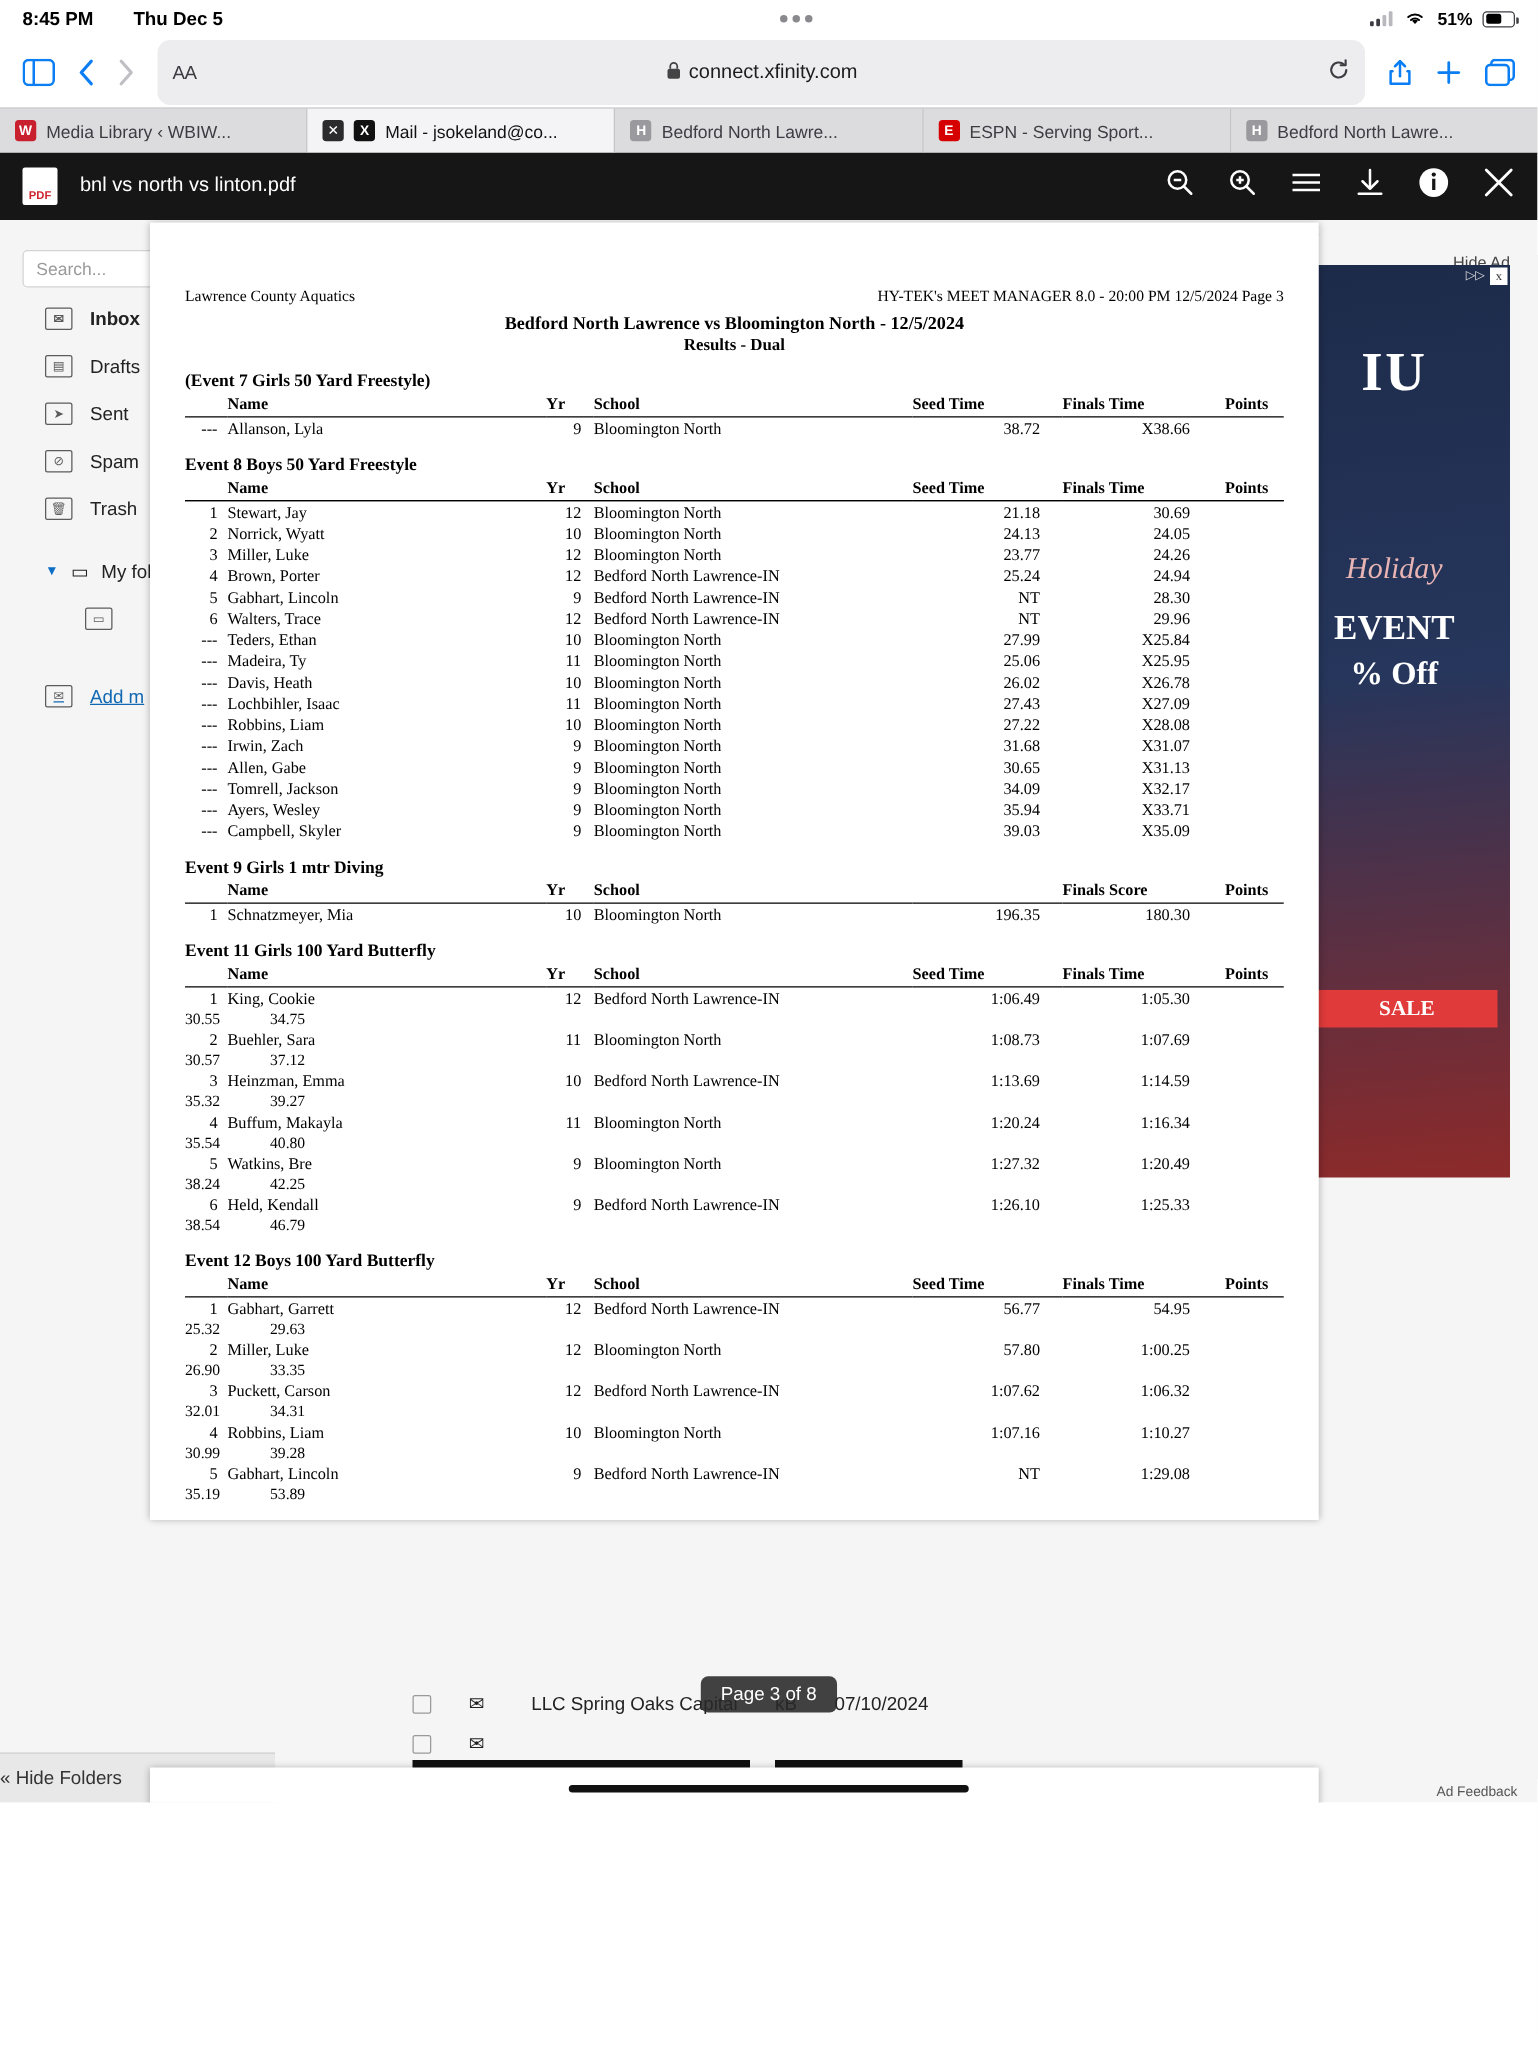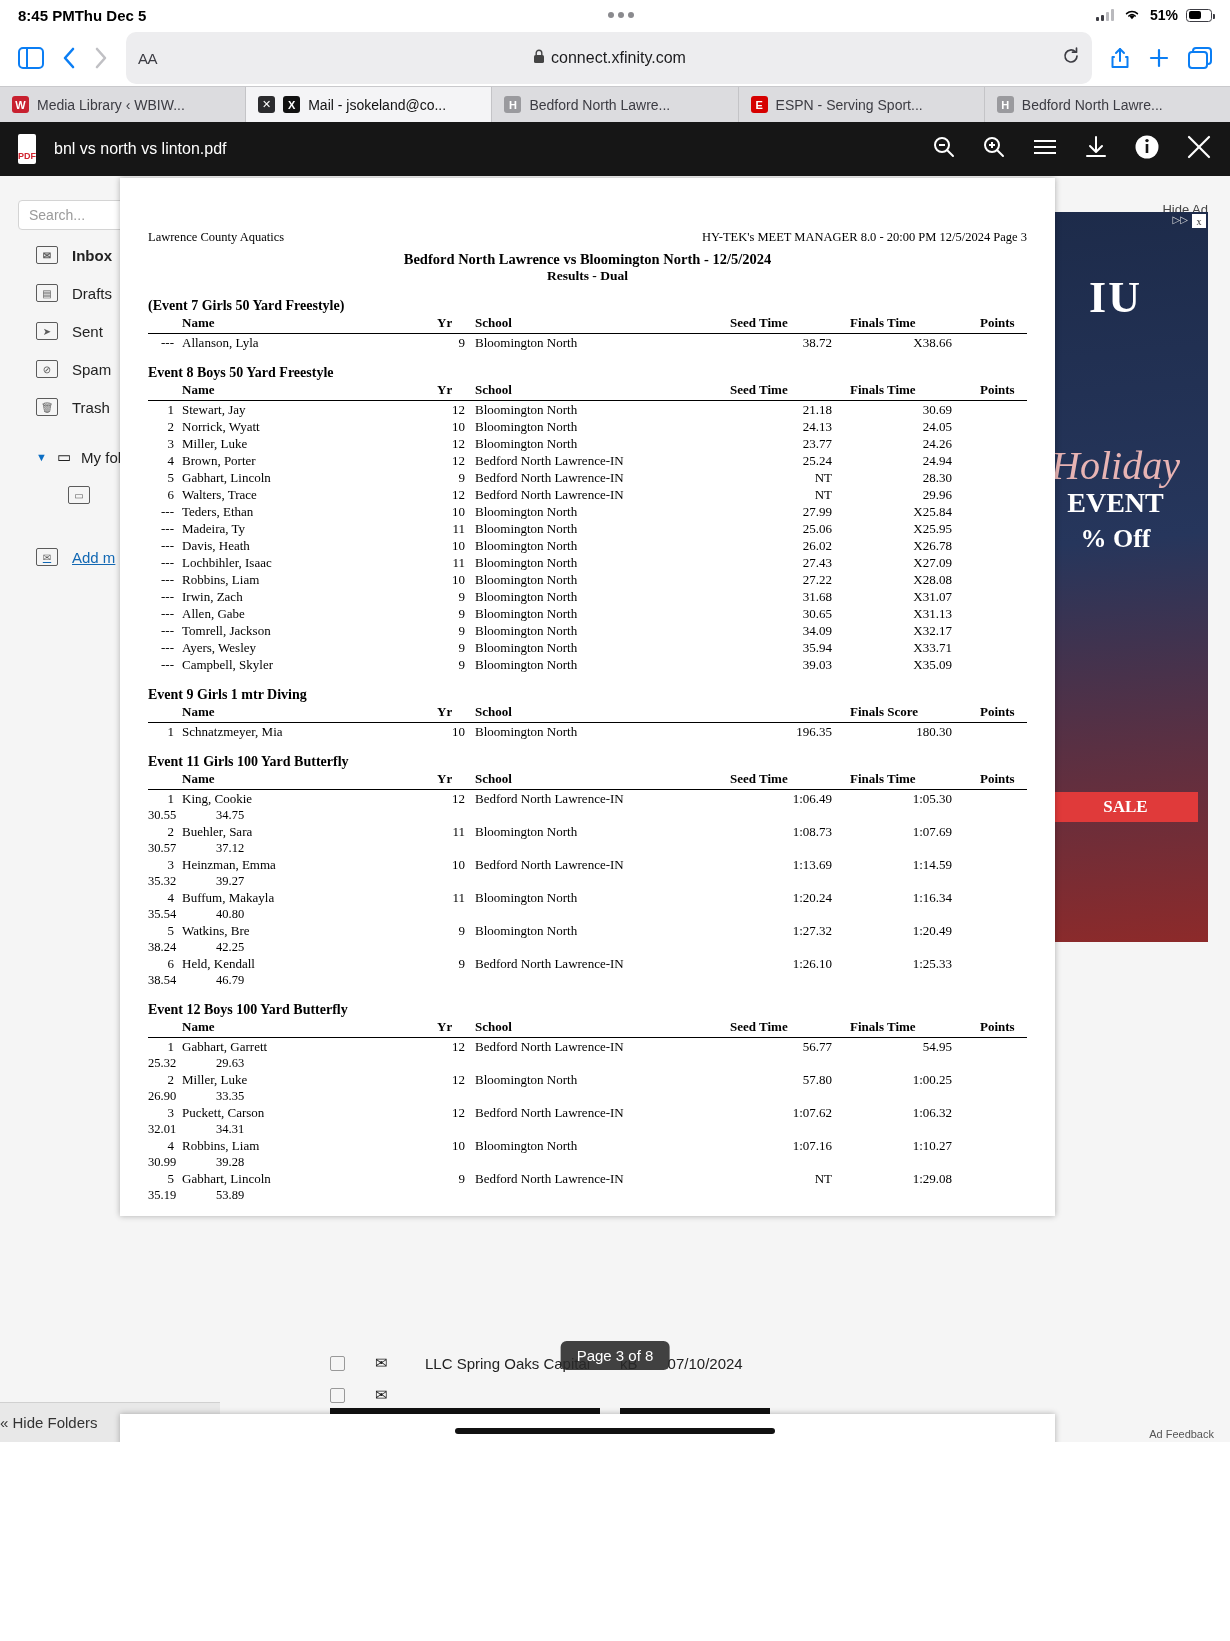--- a/index.html
+++ b/index.html
@@ -8,21 +8,21 @@
     background: #ffffff;
     font-family: "Liberation Sans", sans-serif;
     overflow: hidden;
   }
   
   .statusbar {
     height: 30px; display: flex; align-items: center;
     padding: 0 18px; font-size: 15px; color: #000; font-weight: 600;
     background: #ffffff;
   }
-  .statusbar .left { display: flex; gap: 0; align-items: flex-start; }
+  .statusbar .left { display: flex; gap: 32px; align-items: flex-start; }
   .statusbar .center { flex: 1; display: flex; justify-content: center; align-items: center; gap: 4px; }
   .statusbar .dots { display: flex; gap: 4px; }
   .statusbar .dots i { width: 6px; height: 6px; border-radius: 50%; background: #8a8a8e; display: block; }
   .statusbar .right { display: flex; gap: 8px; align-items: center; font-size: 14px; }
   .bars { display: flex; align-items: flex-end; gap: 2px; height: 12px; }
   .bars i { width: 3px; background: #b9b9bd; display: block; border-radius: 1px;}
   .bars i:nth-child(1){height:4px;background:#3c3c43}
   .bars i:nth-child(2){height:6px;background:#3c3c43}
   .bars i:nth-child(3){height:9px;background:#b9b9bd}
   .bars i:nth-child(4){height:12px;background:#b9b9bd}
@@ -67,21 +67,21 @@
     display: flex; align-items: center; justify-content: center; font-size: 11px; flex: 0 0 17px;
   }
   .tab .label { overflow: hidden; text-overflow: ellipsis; }
 
   
   .pdfbar {
     height: 54px; background: #161616; display: flex; align-items: center;
     padding: 0 18px; gap: 18px; color: #fff;
   }
   .pdfbar .pdf-icon {
-    width: 18px; height: 30px; background: #fff; border-radius: 2px; position: relative;
+    width: 28px; height: 30px; background: #fff; border-radius: 2px; position: relative;
     display: flex; align-items: flex-end; justify-content: center; padding-bottom: 3px;
   }
   .pdfbar .pdf-icon span { font-size: 9px; color: #d1242f; font-weight: 700; }
   .pdfbar .filename { font-size: 16px; flex: 1; }
   .pdfbar .tools { display: flex; align-items: center; gap: 26px; font-size: 20px; }
 
   
   .stage { position: relative; width: 1230px; height: 1266px; background: #fff; overflow: hidden; }
   .mailbg { position: absolute; inset: 0; background: #f5f5f5; }
   .mail-search {
@@ -108,21 +108,21 @@
   }
   .ad {
     position: absolute; right: 22px; top: 36px; width: 185px; height: 730px;
     background: linear-gradient(175deg,#1d2b4a 0%, #26365c 45%, #8d2a2a 100%);
     overflow: hidden; color: #fff; font-family: "Liberation Serif", serif;
   }
   .ad .xbox { position:absolute; right:2px; top:2px; width:14px; height:14px; background:#fff; color:#333;
     font-size:10px; display:flex; align-items:center; justify-content:center; }
   .ad .adlabel { position:absolute; right:20px; top:2px; font-size:10px; color:#ddd; }
   .ad .iu { position:absolute; top:60px; width:100%; text-align:center; font-size:44px; font-weight:700; color:#fff; letter-spacing:2px;}
-  .ad .holiday { position:absolute; top:230px; width:100%; text-align:center; font-size:40px; font-style:italic; color:#e8b4b4;}
+  .ad .holiday { position:absolute; top:230px; width:100%; text-align:center; font-size:24px; font-style:italic; color:#e8b4b4;}
   .ad .event { position:absolute; top:275px; width:100%; text-align:center; font-size:28px; font-weight:700;}
   .ad .off { position:absolute; top:312px; width:100%; text-align:center; font-size:26px; font-weight:700;}
   .ad .sale { position:absolute; top:580px; left:30px; right:10px; height:30px; background:#e03a3a; color:#fff;
     font-size:17px; font-weight:700; display:flex; align-items:center; justify-content:center;}
   .maillist-row {
     position: absolute; left: 330px; right: 200px; font-size: 15px; color: #222;
     display: flex; align-items: center; gap: 30px;
   }
   .chk { width: 15px; height: 15px; border: 1.5px solid #999; border-radius: 2px; }
   .adfeedback { position: absolute; right: 16px; bottom: 2px; font-size: 11px; color: #555; }

